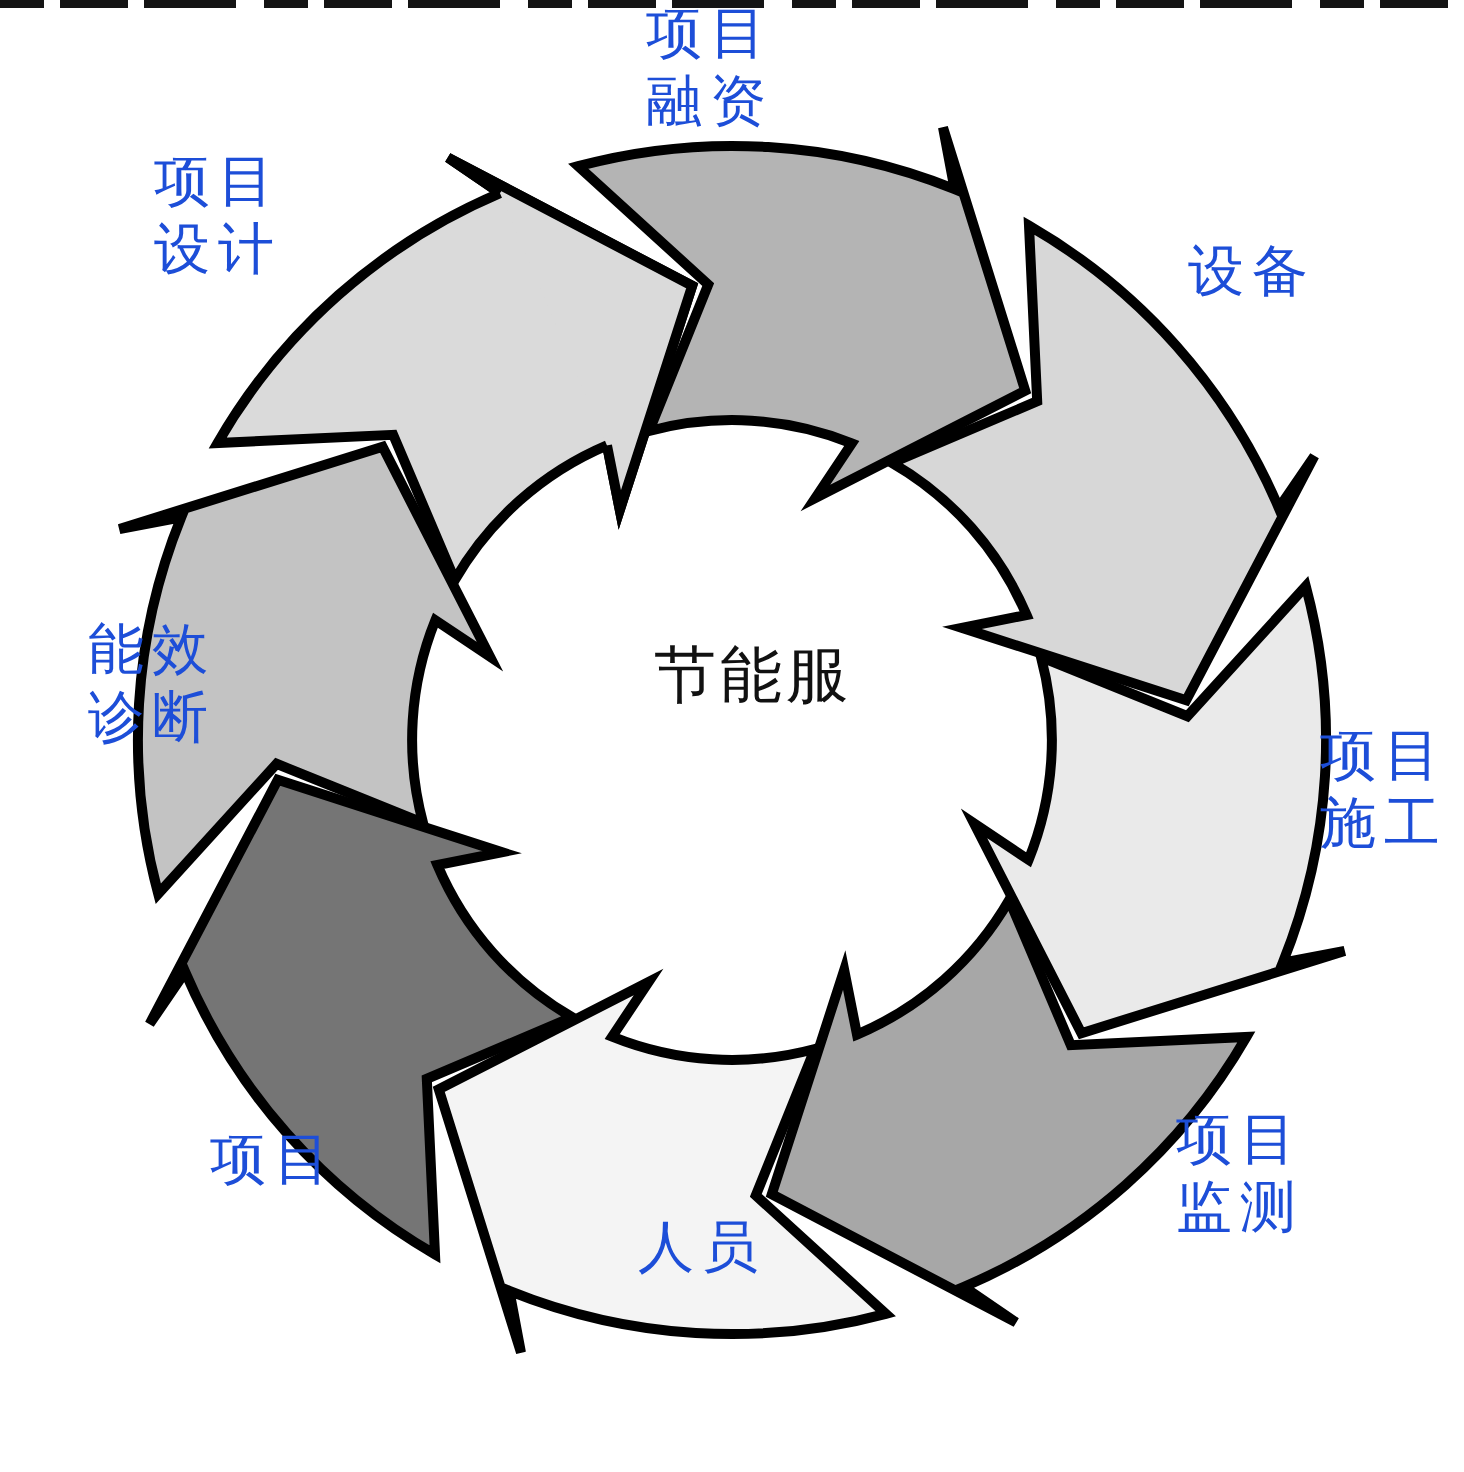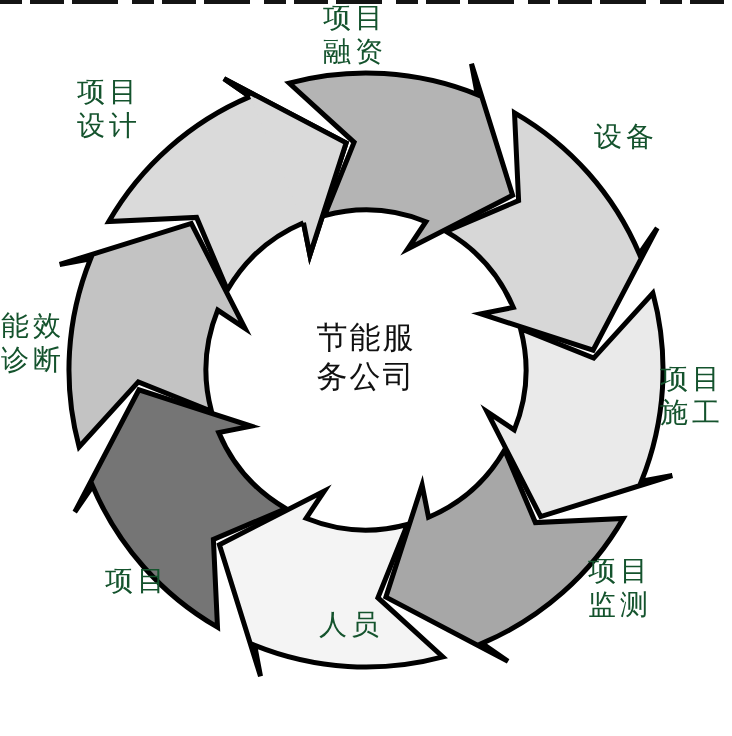--- a/index.html
+++ b/index.html
@@ -14,33 +14,33 @@
     background-image:
       repeating-linear-gradient(90deg,
         #141414 0 22px, transparent 22px 30px,
         #141414 30px 64px, transparent 64px 72px,
         #141414 72px 118px, transparent 118px 132px);
   }
   svg{position:absolute;left:0;top:0;}
   .seg-label{
     position:absolute;width:66px;text-align:center;
     font-size:28px;line-height:34px;letter-spacing:4px;
-    color:#14532d;white-space:nowrap;
+    color:#1d4ed8;white-space:nowrap;
   }
   .center-label{
-    position:absolute;left:306px;top:318px;width:120px;text-align:center;
+    position:absolute;left:306px;top:318px;width:120px;text-align:right;
     font-size:31px;line-height:39px;letter-spacing:2px;color:#111111;
   }
   .lbl0{left:322px;top:1px;}
   .lbl1{left:593px;top:120px;}
   .lbl2{left:659px;top:362px;}
   .lbl3{left:587px;top:554px;}
   .lbl4{left:318px;top:608px;}
   .lbl5{left:104px;top:564px;}
-  .lbl6{left:0px;top:309px;}
+  .lbl6{left:0px;top:309px;padding-left:43px;}
   .lbl7{left:76px;top:75px;}
 </style>
 </head>
 <body>
 
 <div class="page">
 
   <div class="strip"></div>
 
   <svg id="ring-svg" width="732" height="736" viewBox="0 0 732 736">
@@ -51,21 +51,20 @@
       <path d="M 623.2 518.5 A 297 297 0 0 1 482.0 643.4 L 508.0 661.2 L 385.9 597.1 L 422.1 485.0 L 428.5 517.3 A 160 160 0 0 0 504.6 450.0 L 535.4 522.6 Z" fill="#a7a7a7" stroke="#000000" stroke-width="5" stroke-linejoin="miter"></path>
       <path d="M 652.9 293.1 A 297 297 0 0 1 641.4 481.3 L 672.3 475.5 L 540.7 516.6 L 487.0 411.7 L 514.3 429.9 A 160 160 0 0 0 520.5 328.6 L 593.7 358.1 Z" fill="#eaeaea" stroke="#000000" stroke-width="5" stroke-linejoin="miter"></path>
       <path d="M 514.5 112.8 A 297 297 0 0 1 639.4 254.0 L 657.2 228.0 L 593.1 350.1 L 481.0 313.9 L 513.3 307.5 A 160 160 0 0 0 446.0 231.4 L 518.6 200.6 Z" fill="#d7d7d7" stroke="#000000" stroke-width="5" stroke-linejoin="miter"></path>
       <path d="M 289.1 83.1 A 297 297 0 0 1 477.3 94.6 L 471.5 63.7 L 512.6 195.3 L 407.7 249.0 L 425.9 221.7 A 160 160 0 0 0 324.6 215.5 L 354.1 142.3 Z" fill="#b4b4b4" stroke="#000000" stroke-width="5" stroke-linejoin="miter"></path>
       <path d="M 250.0 96.6 L 224.0 78.8 L 346.1 142.9 L 309.9 255.0 L 303.5 222.7 Z" fill="#dadada" stroke="none" stroke-width="0" stroke-linejoin="miter"></path>
       <path d="M 250.0 96.6 L 224.0 78.8 L 346.1 142.9 L 309.9 255.0 L 303.5 222.7" fill="none" stroke="#000000" stroke-width="5" stroke-linejoin="miter"></path>
     </svg>
 
   <div class="center-label">
     <div>节能服</div>
-    <div>务公司</div>
   </div>
 
   <div class="seg-label lbl0">
     <div>项目</div>
     <div>融资</div>
   </div>
   <div class="seg-label lbl1">
     <div>设备</div>
   </div>
   <div class="seg-label lbl2">

